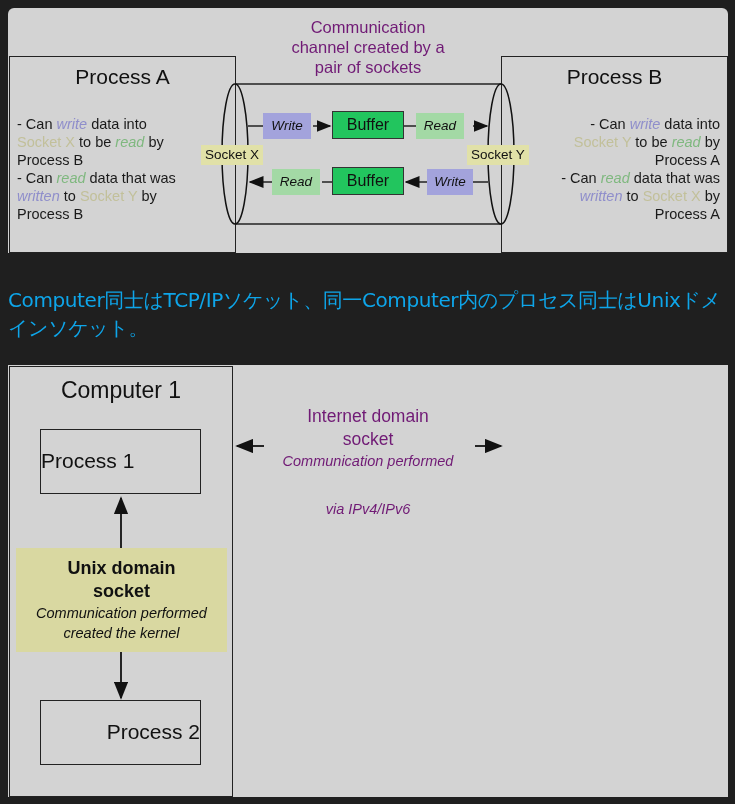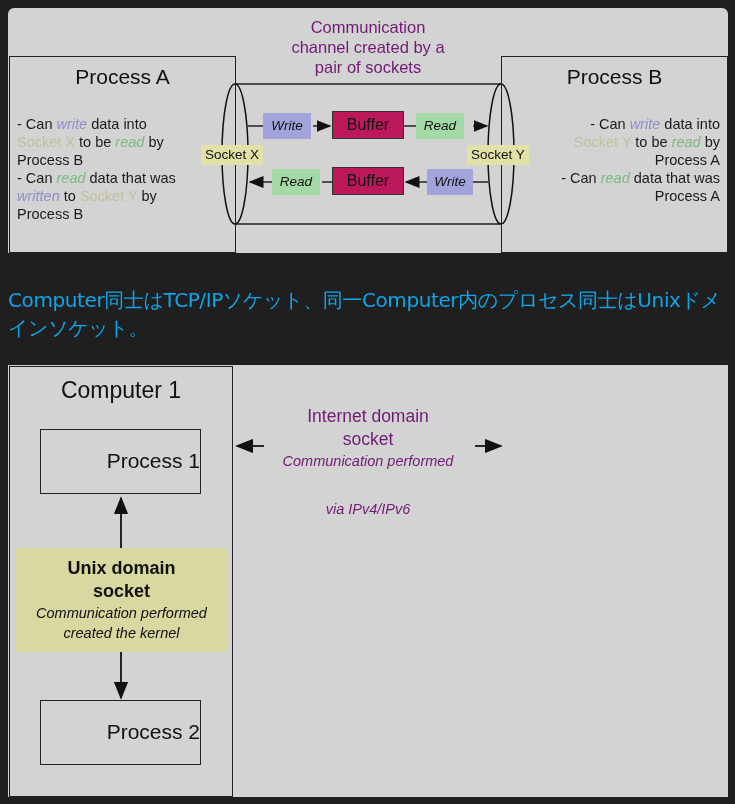--- a/index.html
+++ b/index.html
@@ -10,21 +10,21 @@
   #fig2 { left:8px; top:365px; width:720px; height:432px; }
   .box { position:absolute; border:1.5px solid #222; box-sizing:border-box; }
   .title { position:absolute; font-size:21px; color:#111; text-align:center; width:100%; }
   .desc { position:absolute; font-size:14.5px; line-height:18px; color:#1a1a1a; }
   .c-write { color:#8f8ecb; font-style:italic; }
   .c-read { color:#7fb87f; font-style:italic; }
   .c-sock { color:#c2c09a; }
   .tag { position:absolute; font-size:13.5px; font-style:italic; text-align:center; line-height:26px; height:26px; }
   .tag.w { background:#a3a3dc; }
   .tag.r { background:#a3d9a5; }
-  .buf { position:absolute; background:#be185d; border:1.5px solid #333; box-sizing:border-box; font-size:16px; text-align:center; line-height:25px; height:28px; width:72px; }
+  .buf { position:absolute; background:#22c55e; border:1.5px solid #333; box-sizing:border-box; font-size:16px; text-align:center; line-height:25px; height:28px; width:72px; }
   .socklabel { position:absolute; background:#e1e1a8; font-size:13.5px; padding:0 4px; line-height:20px; height:20px; }
   .center-text { position:absolute; text-align:center; font-size:16.5px; line-height:20px; color:#701a75; }
   .para { position:absolute; left:8px; top:286px; width:720px; color:#0ea5e9; font-size:20px; line-height:28px; font-family:"DejaVu Sans", sans-serif; letter-spacing:-0.4px; }
   .unix { position:absolute; background:#d9d8a1; text-align:center; }
   svg { position:absolute; left:0; top:0; overflow:visible; }
 </style>
 </head>
 <body>
 
 <div id="fig1" class="fig">
@@ -41,20 +41,21 @@
       </div>
   </div>
 
   <div class="box" style="left:493px; top:48px; width:227px; height:197px;">
     <div class="title" style="top:8px;">Process B</div>
     <div class="desc" id="descB" style="right:7px; top:58px; text-align:right;">
         <div><span>- Can </span><span class="c-write">write</span><span> data into</span></div>
         <div><span class="c-sock">Socket Y</span><span> to be </span><span class="c-read">read</span><span> by</span></div>
         <div><span>Process A</span></div>
         <div><span>- Can </span><span class="c-read">read</span><span> data that was</span></div>
+        <div><span class="c-write">written</span><span> to </span><span class="c-sock">Socket X</span><span> by</span></div>
         <div><span>Process A</span></div>
       </div>
   </div>
 
   <div class="center-text" style="left:240px; top:9px; width:240px;">
     <div>Communication</div>
     <div>channel created by a</div>
     <div>pair of sockets</div>
   </div>
 
@@ -93,21 +94,21 @@
   <div class="socklabel" style="left:459px; top:137px;">Socket Y</div>
 </div>
 
 <div class="para">Computer同士はTCP/IPソケット、同一Computer内のプロセス同士はUnixドメインソケット。</div>
 
 <div id="fig2" class="fig">
   <div class="box" style="left:1px; top:1px; width:224px; height:431px;">
     <div class="title" style="top:10px; font-size:23px;">Computer 1</div>
   </div>
 
-  <div class="box" style="left:32px; top:64px; width:161px; height:65px; text-align:right; line-height:62px; font-size:21px;">
+  <div class="box" style="left:32px; top:64px; width:161px; height:65px; text-align:left; line-height:62px; font-size:21px;">
     <span>Process 1</span>
   </div>
   <div class="box" style="left:32px; top:335px; width:161px; height:65px; text-align:right; line-height:62px; font-size:21px;">
     <span>Process 2</span>
   </div>
 
   <div class="unix" style="left:8px; top:183px; width:211px; height:104px;">
     <div style="font-weight:bold; font-size:18px; line-height:23px; margin-top:9px;">
       <div>Unix domain</div>
       <div>socket</div>

